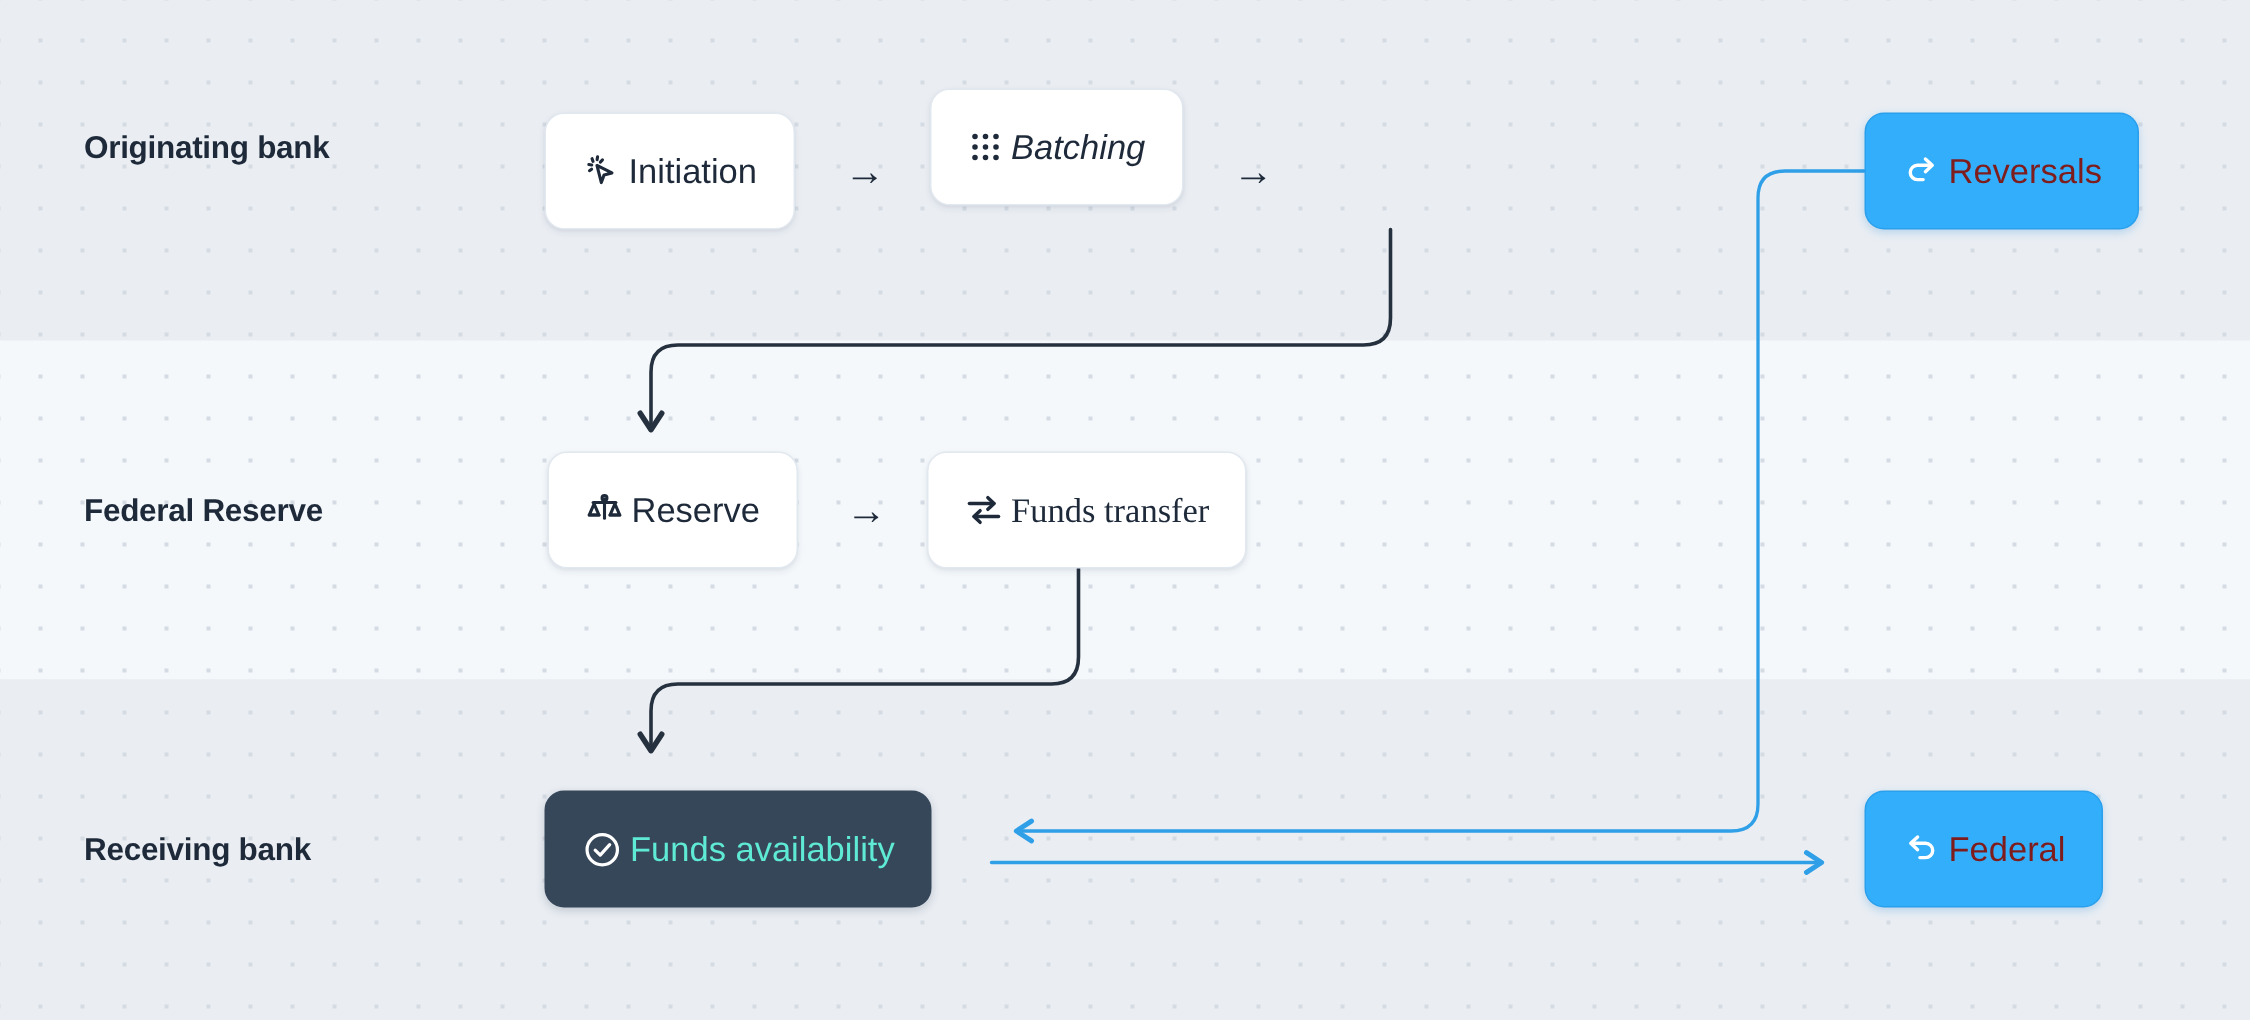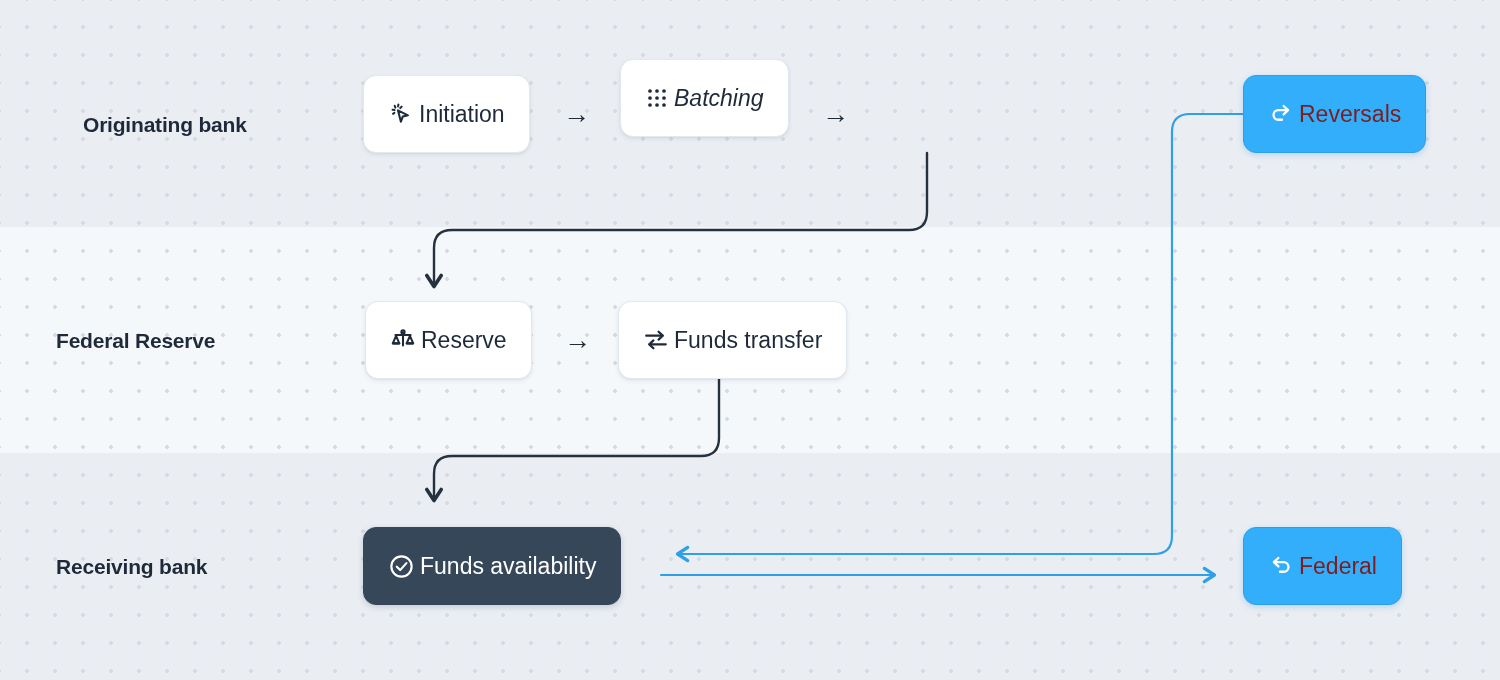--- a/index.html
+++ b/index.html
@@ -51,21 +51,21 @@
     background: #ffffff;
     border: 1px solid #e2e8ef;
     box-shadow: 0 2px 5px rgba(30,45,70,0.07), 0 1px 2px rgba(30,45,70,0.05);
     font-size: 23px;
     color: #1e2a3a;
     white-space: nowrap;
   }
   .node.dark {
     background: #37475a;
     border-color: #37475a;
-    color: #ffffff;
+    color: #5eead4;
     box-shadow: 0 2px 6px rgba(30,45,70,0.18);
   }
   .node.blue {
     background: #33aefb;
     border-color: #2aa0ec;
     color: #7f1d1d;
     box-shadow: 0 2px 6px rgba(40,140,220,0.25);
     justify-content: flex-end;
   }
   .node .ico { display: flex; align-items: center; justify-content: center; flex: 0 0 auto; }
@@ -101,21 +101,21 @@
 
     <path d="M 927,153 L 927,212 Q 927,230 909,230 L 452,230 Q 434,230 434,248 L 434,286" fill="none" stroke="#26313f" stroke-width="2.4" stroke-linecap="round" marker-end="url(#ah-dark)"></path>
 
     <path d="M 719,379 L 719,438 Q 719,456 701,456 L 452,456 Q 434,456 434,474 L 434,500" fill="none" stroke="#26313f" stroke-width="2.4" stroke-linecap="round" marker-end="url(#ah-dark)"></path>
 
     <path d="M 1243,114 L 1190,114 Q 1172,114 1172,132 L 1172,536 Q 1172,554 1154,554 L 678,554" fill="none" stroke="#2f9fe8" stroke-width="2.2" stroke-linecap="round" marker-end="url(#ah-blue)"></path>
 
     <path d="M 661,575 L 1214,575" fill="none" stroke="#2f9fe8" stroke-width="2.2" stroke-linecap="round" marker-end="url(#ah-blue)"></path>
   </svg>
 
-  <div class="lane-label" style="left:56px; top:113px;margin-left:27px;">Originating bank</div>
+  <div class="lane-label" style="left:56px; top:87px;">Originating bank</div>
   <div class="lane-label" style="left:56px; top:329px;text-align:right;">Federal Reserve</div>
   <div class="lane-label" style="left:56px; top:555px;">Receiving bank</div>
 
   <div class="arrow-glyph" style="left:563px; top:101px;">→</div>
   <div class="arrow-glyph" style="left:822px; top:101px;">→</div>
   <div class="arrow-glyph" style="left:564px; top:327px;">→</div>
 
   <div class="node" style="left:363px; top:75px;">
     <span class="ico">
       <svg width="26" height="26" viewBox="0 0 24 24" fill="none" stroke="#1e2a3a" stroke-width="1.9" stroke-linecap="round" stroke-linejoin="round">
@@ -161,21 +161,21 @@
         <path d="M5 7.4 H19"></path>
         <path d="M2.6 15.1 L5.6 8.2 L8.6 15.1 Z"></path>
         <path d="M15.4 15.1 L18.4 8.2 L21.4 15.1 Z"></path>
         <path d="M2.6 15.1 H8.6 M15.4 15.1 H21.4"></path>
         <circle cx="12" cy="4.6" r="1.5"></circle>
       </svg>
     </span>
     <span class="lbl">Reserve</span>
   </div>
 
-  <div class="node" style="left:618px; top:301px;">
+  <div class="node" style="left:618px; top:301px;font-family:Liberation Serif, serif;">
     <span class="ico">
       <svg width="26" height="26" viewBox="0 0 24 24" fill="none" stroke="#1e2a3a" stroke-width="2.1" stroke-linecap="round" stroke-linejoin="round">
         <path d="M3 8 H18"></path>
         <path d="M14.4 4.4 L18.2 8 L14.4 11.6"></path>
         <path d="M21 16 H6"></path>
         <path d="M9.6 12.4 L5.8 16 L9.6 19.6"></path>
       </svg>
     </span>
     <span class="lbl">Funds transfer</span>
   </div>

